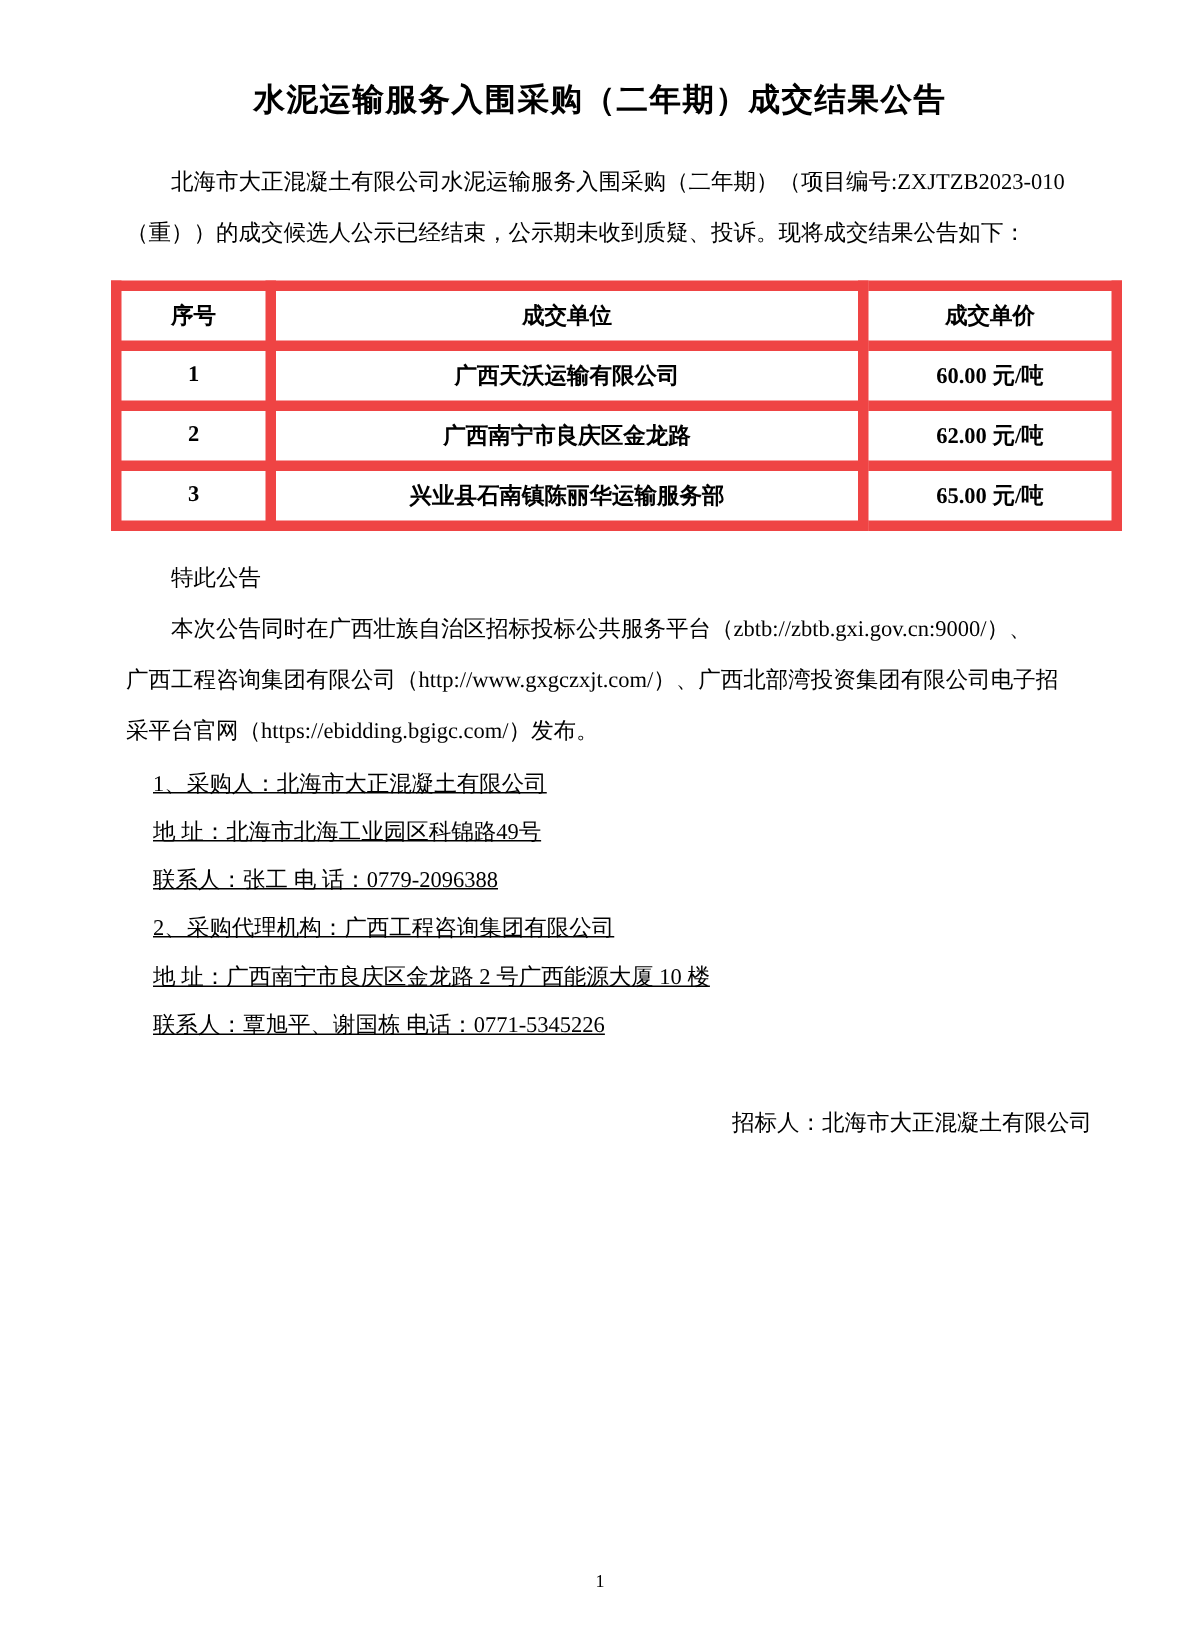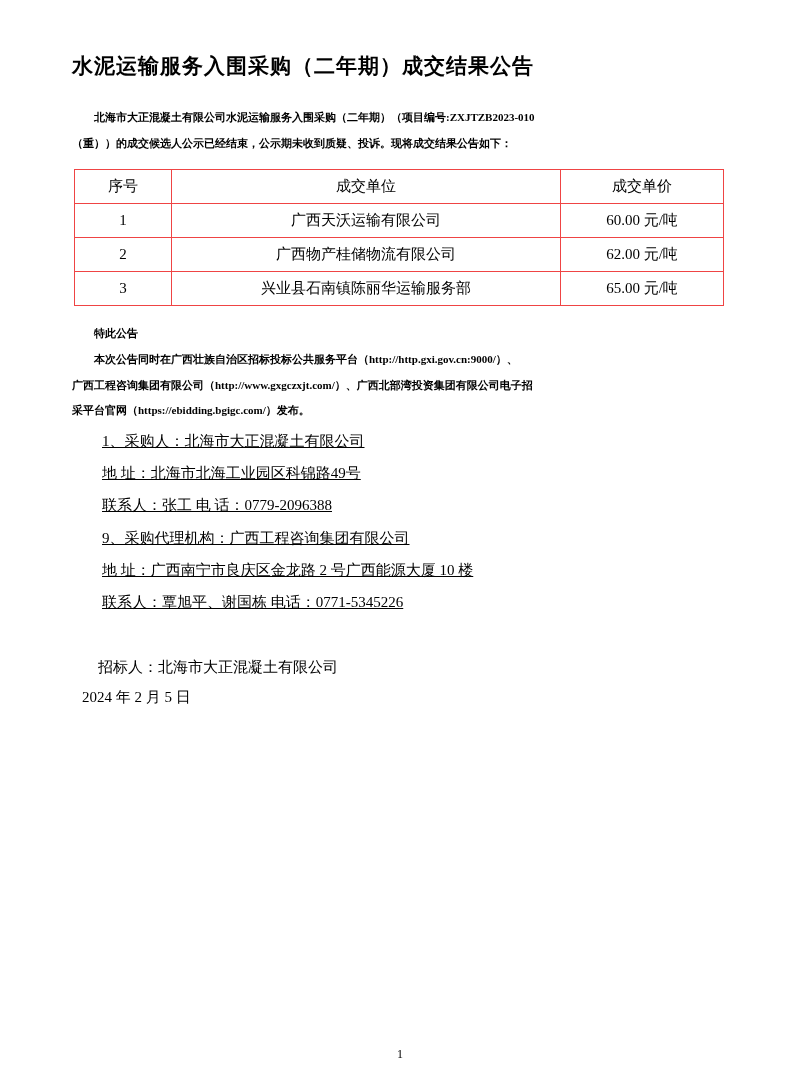--- a/index.html
+++ b/index.html
@@ -16,63 +16,62 @@
     overflow: hidden;
   }
   .page {
     width: 800px;
     height: 1090px;
     box-sizing: border-box;
     padding: 38px 72px 0 72px;
     position: relative;
   }
   .doc-title {
-    text-align: left;
+    text-align: center;
     font-size: 21px;
     font-weight: bold;
     letter-spacing: 1px;
     margin: 14px 0 26px 0;
     font-family: "Liberation Serif", "DejaVu Serif", serif;
   }
   p.para {
-    font-size: 11px;
+    font-size: 15px;
     line-height: 2.15;
-    margin: 0 0 2px 0;
+    margin: 0 0 2px 12px;
     text-align: justify;
     text-justify: inter-ideograph;
-    font-weight: bold;
   }
   p.indent2 {
     text-indent: 2em;
   }
   table.result-table {
     border-collapse: collapse;
     width: 646px;
     margin: 14px 0 16px 2px;
     table-layout: fixed;
   }
   table.result-table td, table.result-table th {
-    border: 1px solid #ef4444;
+    border: 7px solid #ef4444;
     height: 33px;
     text-align: center;
     font-size: 15px;
-    font-weight: normal;
+    font-weight: bold;
     padding: 0;
   }
   .col-idx { width: 96px; }
   .col-unit { width: 388px; }
   .col-price { width: 162px; }
   .mono {
     font-family: "Liberation Serif", "DejaVu Serif", serif;
   }
   .block-sign {
     margin-top: 34px;
     font-size: 15px;
     line-height: 2.0;
-    text-align: left;
+    text-align: right;
   }
   .block-sign div {
     white-space: nowrap;
   }
   .sign-shift1 { padding-left: 26px; }
   .sign-shift2 { padding-left: 26px; }
   .sign-shift3 { padding-left: 10px; }
   .page-number {
     position: absolute;
     bottom: 28px;
@@ -108,43 +107,42 @@
       </tr>
     </thead>
     <tbody>
       <tr>
         <td class="col-idx mono">1</td>
         <td class="col-unit">广西天沃运输有限公司</td>
         <td class="col-price mono">60.00 元/吨</td>
       </tr>
       <tr>
         <td class="col-idx mono">2</td>
-        <td class="col-unit">广西物产桂储物流有限公司</td>
+        <td class="col-unit">广西南宁市良庆区金龙路</td>
         <td class="col-price mono">62.00 元/吨</td>
       </tr>
       <tr>
         <td class="col-idx mono">3</td>
         <td class="col-unit">兴业县石南镇陈丽华运输服务部</td>
         <td class="col-price mono">65.00 元/吨</td>
       </tr>
     </tbody>
   </table>
 
   <p class="para indent2">特此公告</p>
 
-  <p class="para indent2">本次公告同时在广西壮族自治区招标投标公共服务平台（http://http.gxi.gov.cn:9000/）、</p>
+  <p class="para indent2">本次公告同时在广西壮族自治区招标投标公共服务平台（zbtb://zbtb.gxi.gov.cn:9000/）、</p>
   <p class="para">广西工程咨询集团有限公司（http://www.gxgczxjt.com/）、广西北部湾投资集团有限公司电子招</p>
   <p class="para">采平台官网（https://ebidding.bgigc.com/）发布。</p>
 
   <p class="contact-line">1、采购人：北海市大正混凝土有限公司</p>
   <p class="contact-line">地    址：北海市北海工业园区科锦路49号</p>
   <p class="contact-line">联系人：张工    电    话：0779-2096388</p>
-  <p class="contact-line">9、采购代理机构：广西工程咨询集团有限公司</p>
+  <p class="contact-line">2、采购代理机构：广西工程咨询集团有限公司</p>
   <p class="contact-line">地    址：广西南宁市良庆区金龙路 2 号广西能源大厦 10 楼</p>
   <p class="contact-line">联系人：覃旭平、谢国栋  电话：0771-5345226</p>
 
   <div class="block-sign">
     <div class="sign-shift1">招标人：北海市大正混凝土有限公司</div>
-    <div class="sign-shift3">2024 年 2 月 5 日</div>
   </div>
 
   <div class="page-number">1</div>
 </div>
 
 </body></html>

